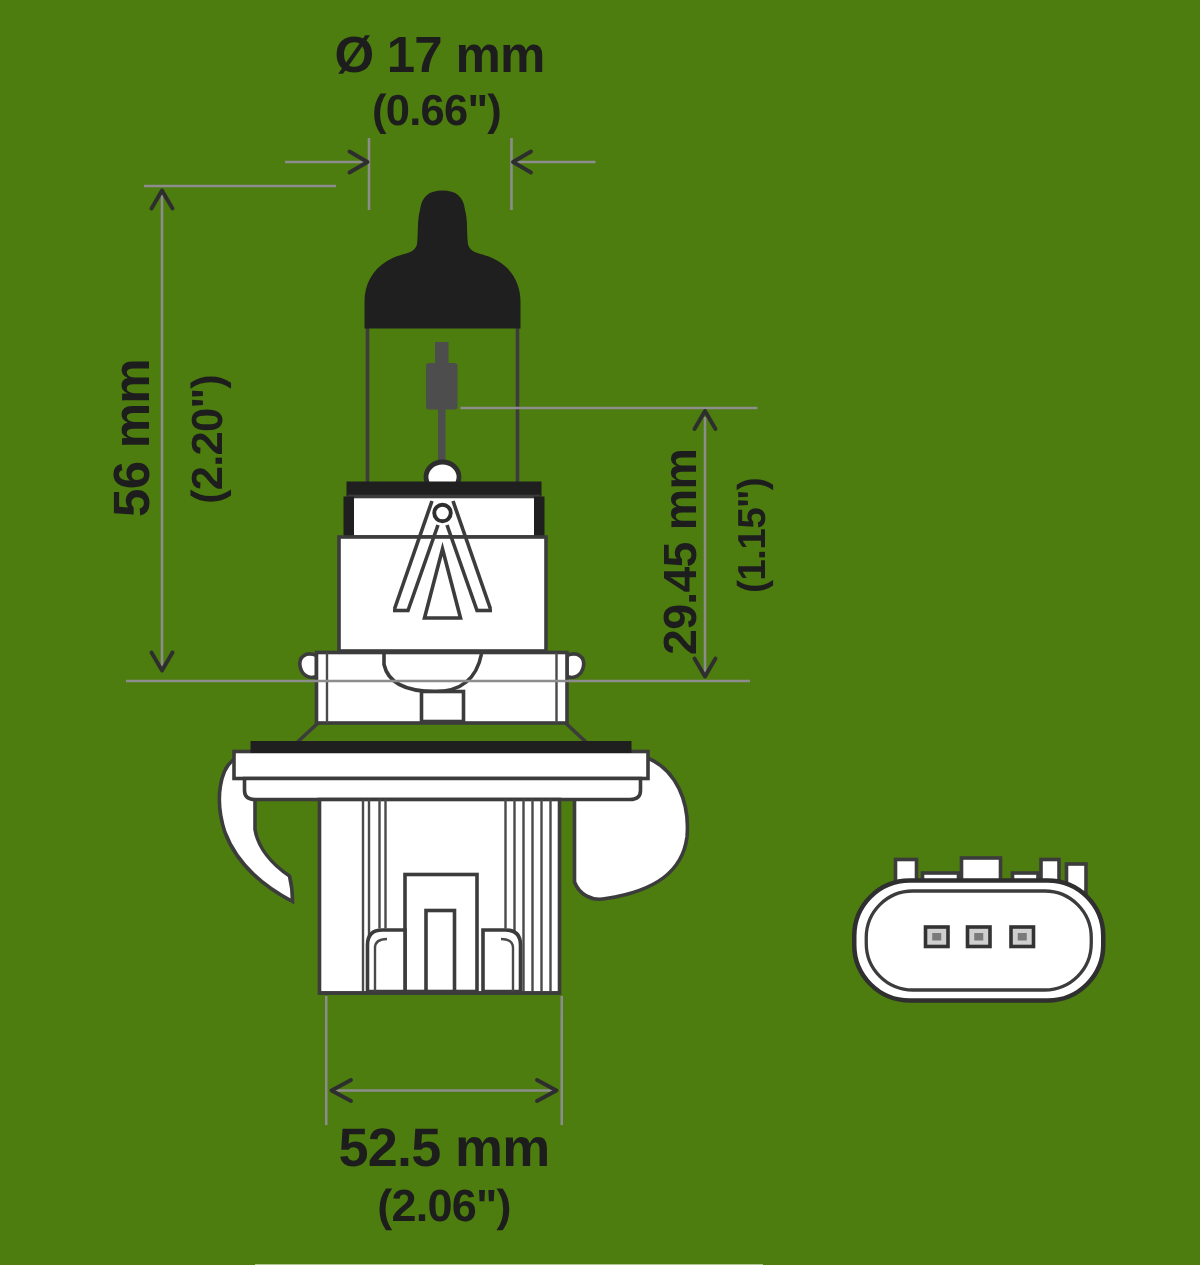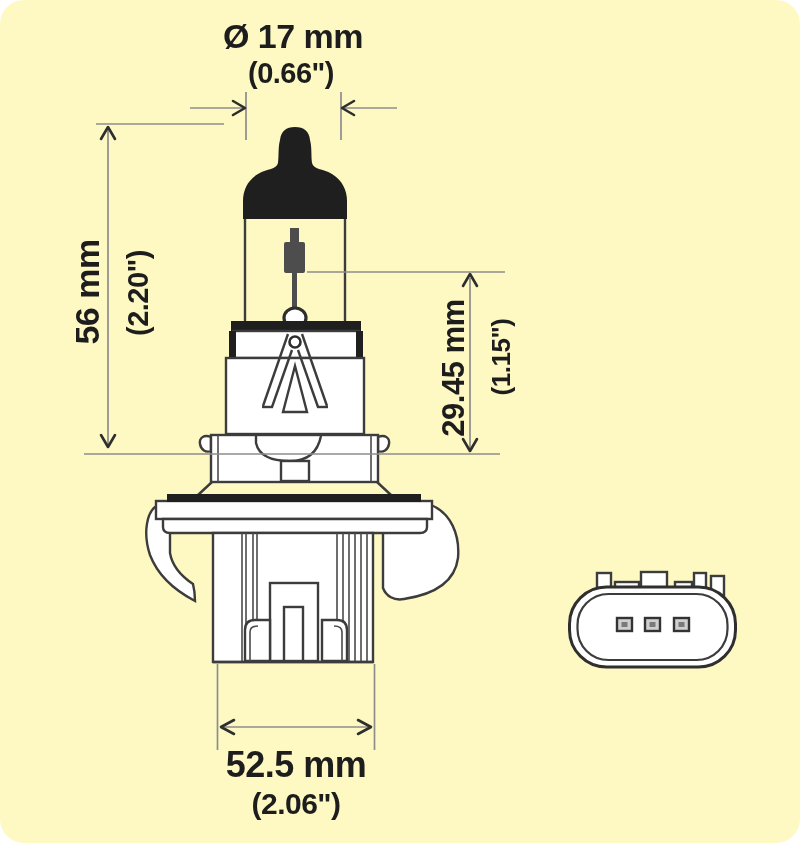--- a/index.html
+++ b/index.html
@@ -1,16 +1,16 @@
 <!DOCTYPE html>
 <html><head>
 <meta charset="utf-8">
 <style>
   html,body{margin:0;padding:0;background:#ffffff;}
-  .stage{position:relative;width:800px;height:843px;background:#fef9c3;overflow:hidden;border-radius:24px;}
+  .stage{position:relative;width:800px;height:843px;background:#4d7c0f;overflow:hidden;}
   svg{display:block;}
   .dim-text{font-family:"Liberation Sans", sans-serif;font-weight:bold;fill:#1d1d1d;letter-spacing:-0.5px;}
   .t34{font-size:34px;} .t29{font-size:29px;} .t31{font-size:31px;}
   .t26{font-size:26px;} .t36{font-size:36px;} .t30{font-size:30px;}
   .ln{stroke:#3c3c3c;stroke-width:2.4;fill:none;}
   .lnw{stroke:#3c3c3c;stroke-width:2.4;fill:#ffffff;}
   .thin{stroke:#4a4a4a;stroke-width:1.6;fill:none;}
   .dim{stroke:#8d8d8d;stroke-width:1.7;fill:none;}
   .arrow{stroke:#2e2e2e;stroke-width:2.6;fill:none;stroke-linecap:round;stroke-linejoin:round;}
   .darkfill{fill:#1f1f1f;stroke:none;}

